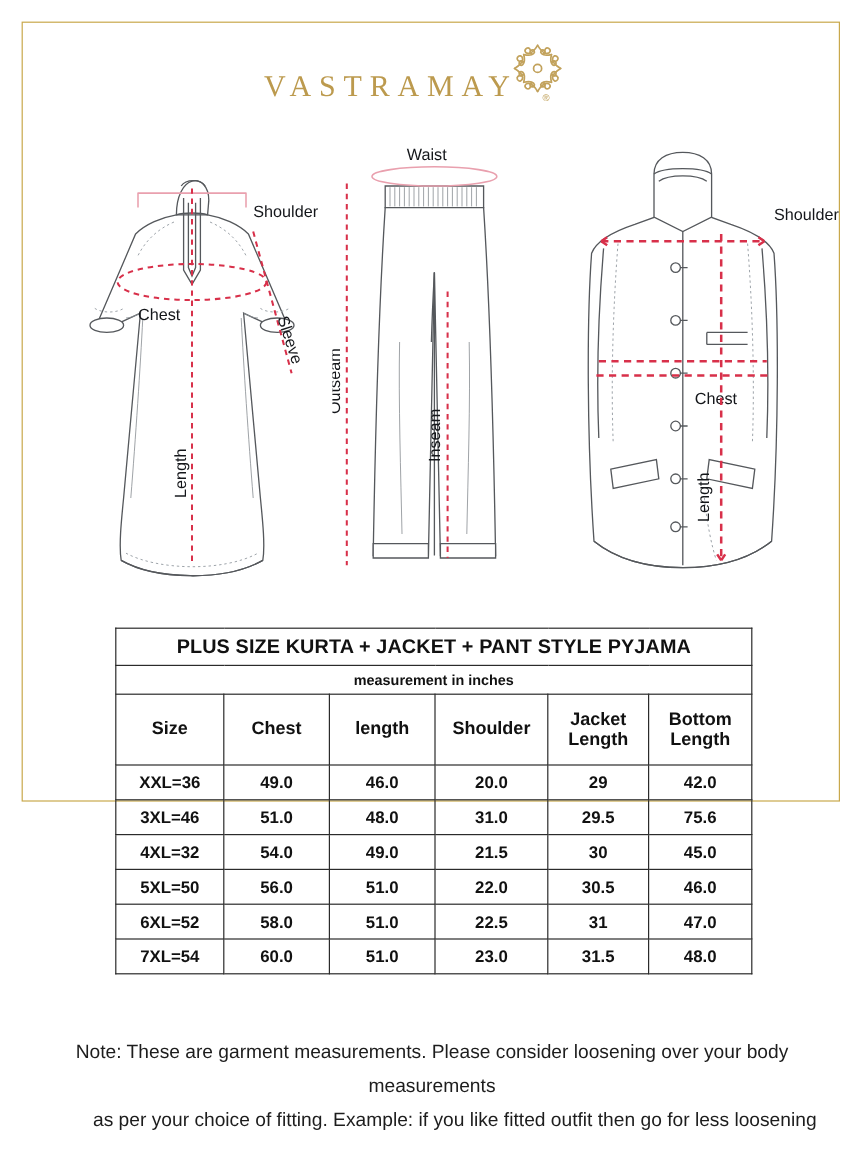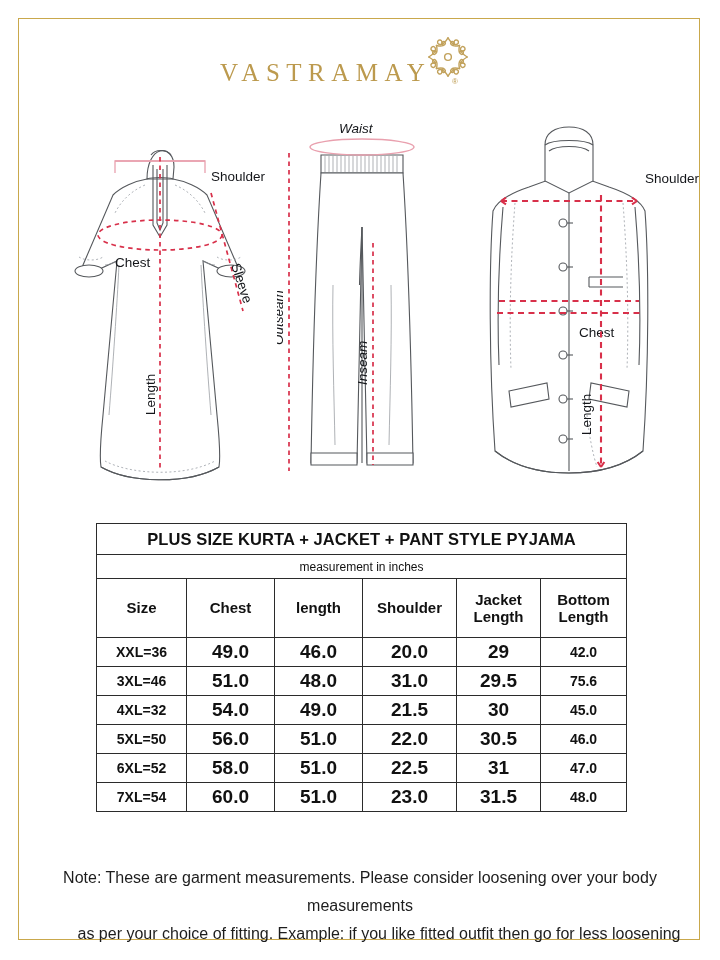--- a/index.html
+++ b/index.html
@@ -13,21 +13,21 @@
     font-family: "Liberation Sans", sans-serif;
     color: #1a1a1a;
     position: relative;
     overflow: hidden;
   }
   .page {
     position: absolute;
     left: 18px;
     top: 18px;
     width: 682px;
-    height: 922px;
+    height: 650px;
     border: 1.5px solid #c9a84c;
     box-sizing: border-box;
     background: #ffffff;
   }
 
   
   .brand {
     position: absolute;
     left: 0;
     top: 18px;
@@ -73,21 +73,21 @@
     top: 96px;
     width: 682px;
     height: 392px;
   }
   .fig {
     position: absolute;
     top: 0;
   }
   .fig svg { display: block; }
   .fig-kurta   { left: 40px;  }
-  .fig-pant    { left: 258px; font-style: italic; }
+  .fig-pant    { left: 258px; }
   .fig-jacket  { left: 418px; }
 
   
   .table-wrap {
     position: absolute;
     left: 77px;
     top: 504px;
     width: 530px;
   }
   table.size-table {
@@ -105,35 +105,35 @@
   }
   .t-title {
     height: 30px;
     font-size: 16.5px;
     font-weight: bold;
     letter-spacing: 0.1px;
   }
   .t-sub {
     height: 23px;
     font-size: 12px;
-    font-weight: normal;
+    font-weight: bold;
     color: #1b1b2e;
     margin-top: 25px;
   }
   .t-head td {
     height: 58px;
     font-size: 15px;
     font-weight: bold;
     line-height: 1.15;
     padding-bottom: 2px;
   }
   .t-head .two-line { display: block; }
   .t-row td {
     height: 28px;
-    font-size: 19px;
+    font-size: 14px;
     font-weight: bold;
   }
   .t-row td.c-size { font-size: 14px; }
   .t-row td.c-bottom { font-size: 14px; }
   .col-size   { width: 90px; }
   .col-chest  { width: 88px; }
   .col-length { width: 88px; }
   .col-shoul  { width: 94px; }
   .col-jacket { width: 84px; }
   .col-bottom { width: 86px; }

